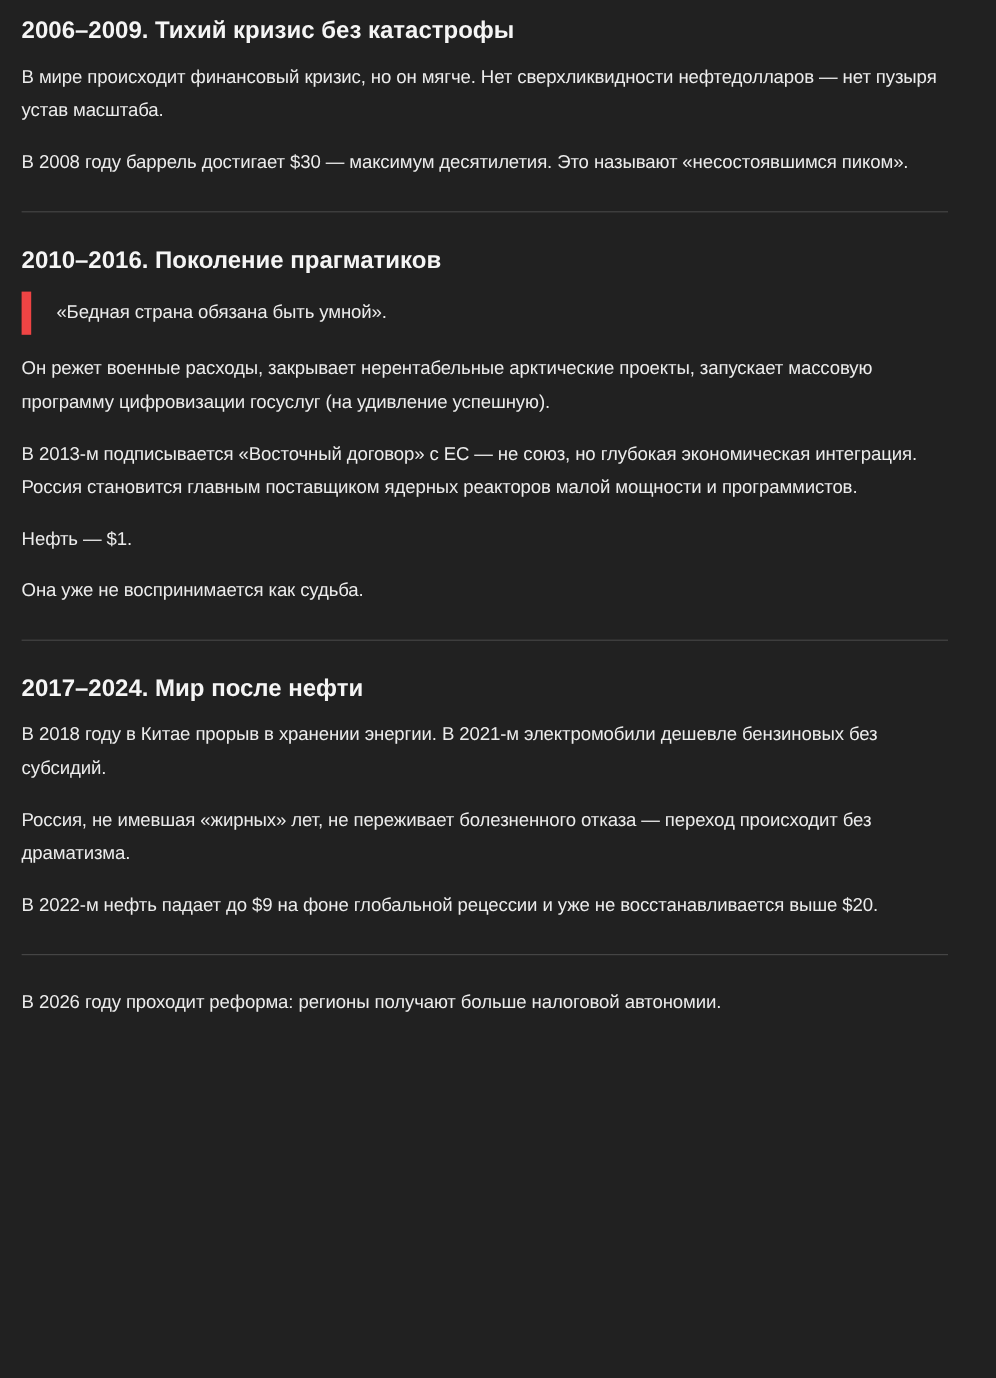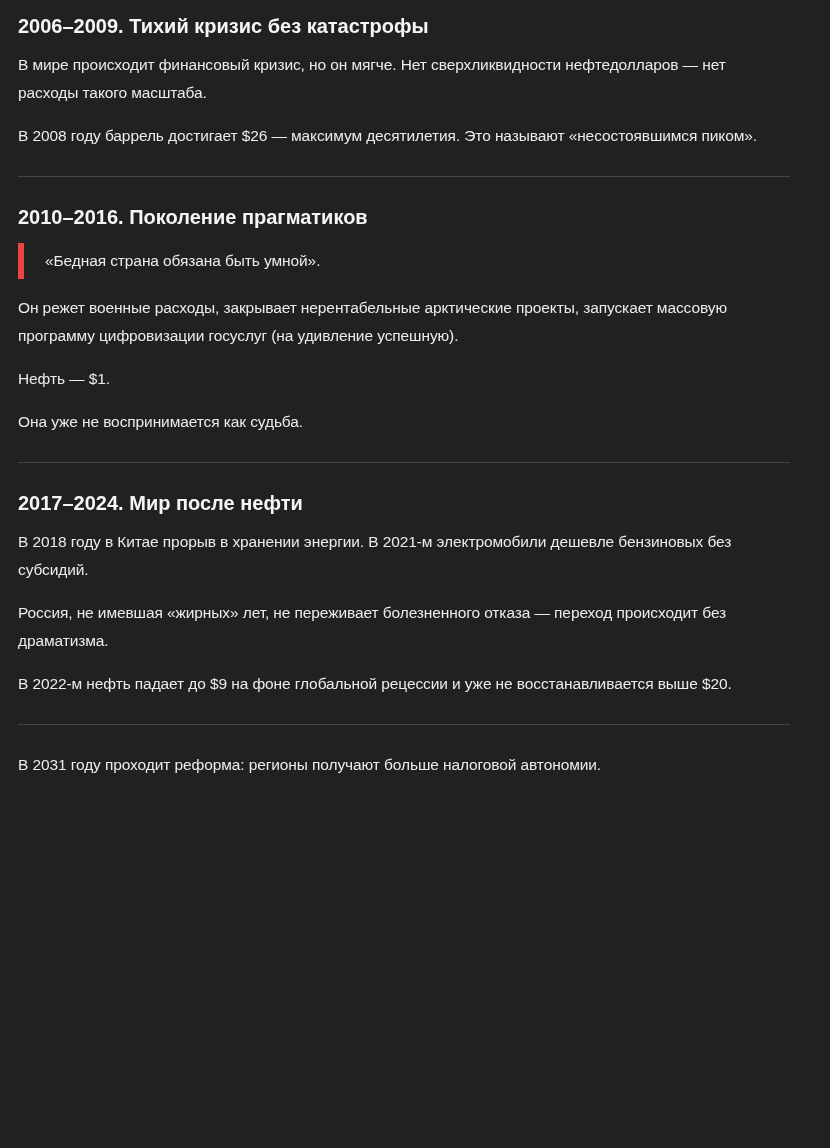--- a/index.html
+++ b/index.html
@@ -32,55 +32,56 @@
   p { margin: 0 0 15px 0; }
   hr {
     border: none;
     border-top: 1px solid #454545;
     margin: 26px 0;
     height: 0;
   }
   blockquote {
     margin: 12px 0 15px 0;
     padding: 4px 0 4px 21px;
-    border-left: 6px solid #ef4444;
+    border-left: 8px solid #ef4444;
   }
   blockquote p { margin: 0; }
 </style>
 </head>
 <body>
 
 <main class="content">
 
   <section>
     <h2>2006–2009. Тихий кризис без катастрофы</h2>
-    <p>В мире происходит финансовый кризис, но он мягче. Нет сверхликвидности нефтедолларов — нет расходы такого масштаба.</p>
-    <p>В 2008 году баррель достигает $26 — максимум десятилетия. Это называют «несостоявшимся пиком».</p>
+    <p>В мире происходит финансовый кризис, но он мягче. Нет сверхликвидности нефтедолларов — нет пузыря устав масштаба.</p>
+    <p>В 2008 году баррель достигает $30 — максимум десятилетия. Это называют «несостоявшимся пиком».</p>
   </section>
 
   <hr>
 
   <section>
     <h2>2010–2016. Поколение прагматиков</h2>
     <blockquote>
       <p>«Бедная страна обязана быть умной».</p>
     </blockquote>
     <p>Он режет военные расходы, закрывает нерентабельные арктические проекты, запускает массовую программу цифровизации госуслуг (на удивление успешную).</p>
+    <p>В 2013-м подписывается «Восточный договор» с ЕС — не союз, но глубокая экономическая интеграция. Россия становится главным поставщиком ядерных реакторов малой мощности и программистов.</p>
     <p>Нефть — $1.</p>
     <p>Она уже не воспринимается как судьба.</p>
   </section>
 
   <hr>
 
   <section>
     <h2>2017–2024. Мир после нефти</h2>
     <p>В 2018 году в Китае прорыв в хранении энергии. В 2021-м электромобили дешевле бензиновых без субсидий.</p>
     <p>Россия, не имевшая «жирных» лет, не переживает болезненного отказа — переход происходит без драматизма.</p>
     <p>В 2022-м нефть падает до $9 на фоне глобальной рецессии и уже не восстанавливается выше $20.</p>
   </section>
 
   <hr>
 
   <section>
-    <p>В 2031 году проходит реформа: регионы получают больше налоговой автономии.</p>
+    <p>В 2026 году проходит реформа: регионы получают больше налоговой автономии.</p>
   </section>
 
 </main>
 
 </body></html>

